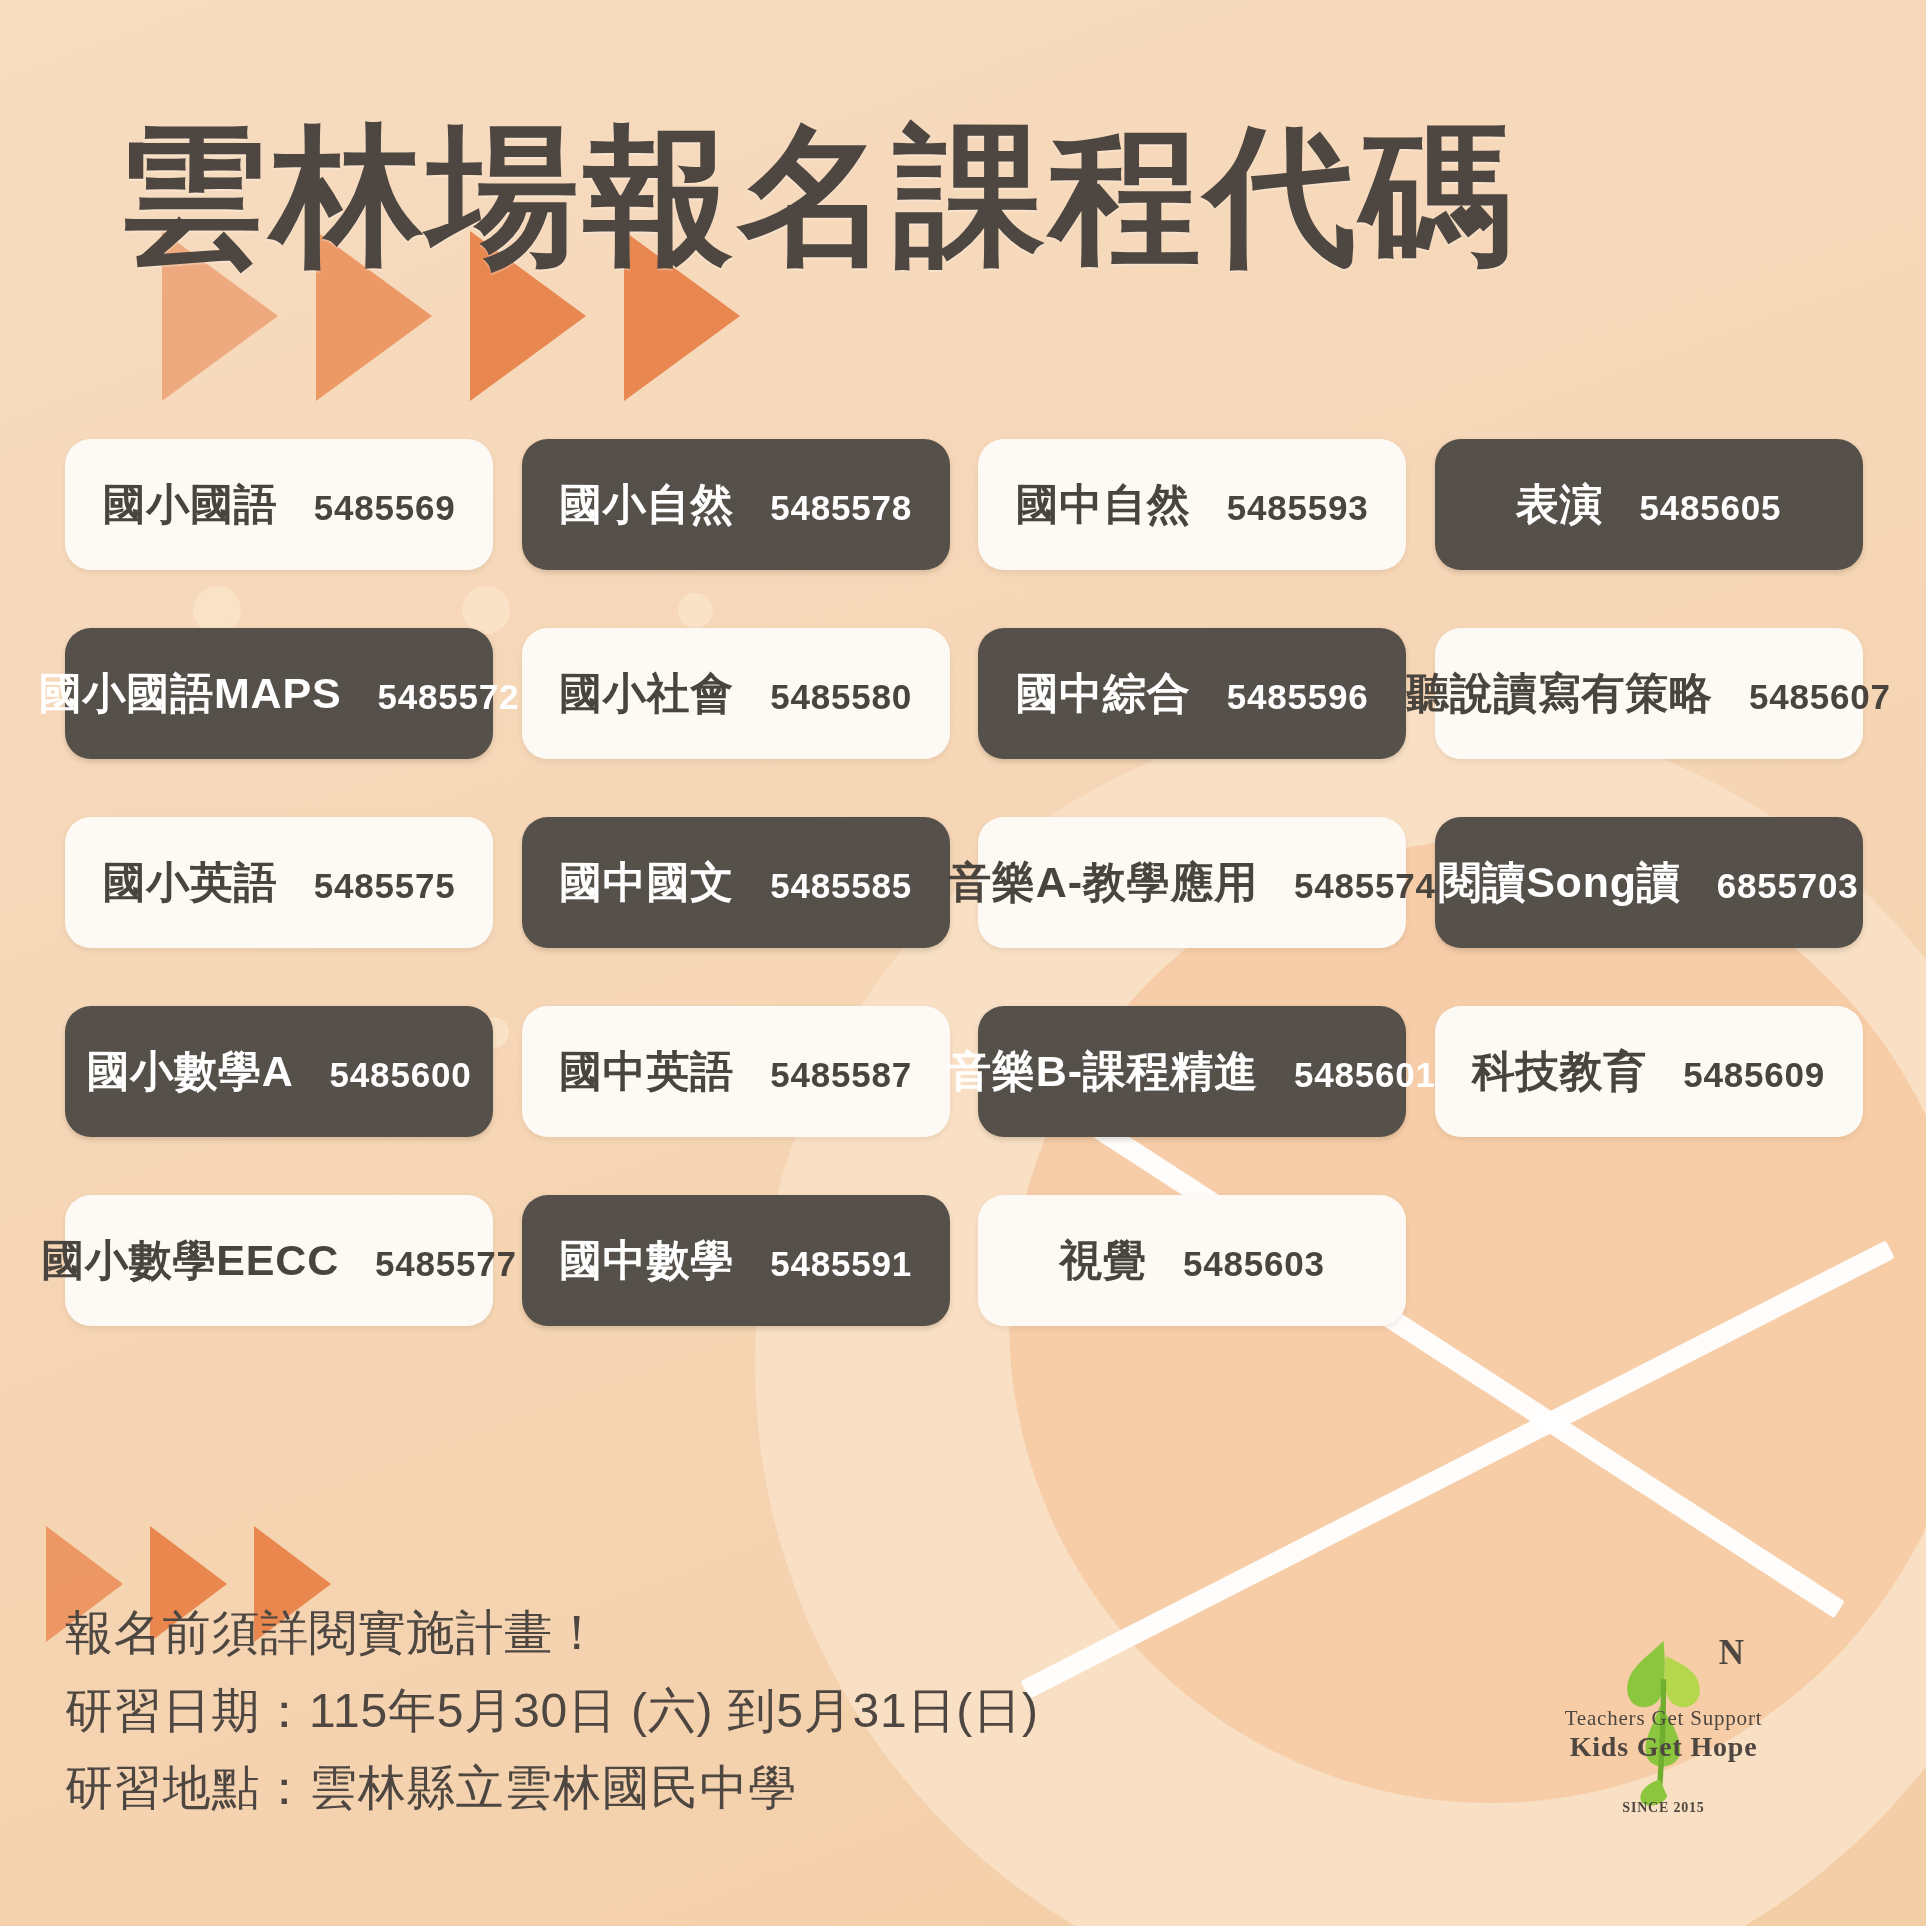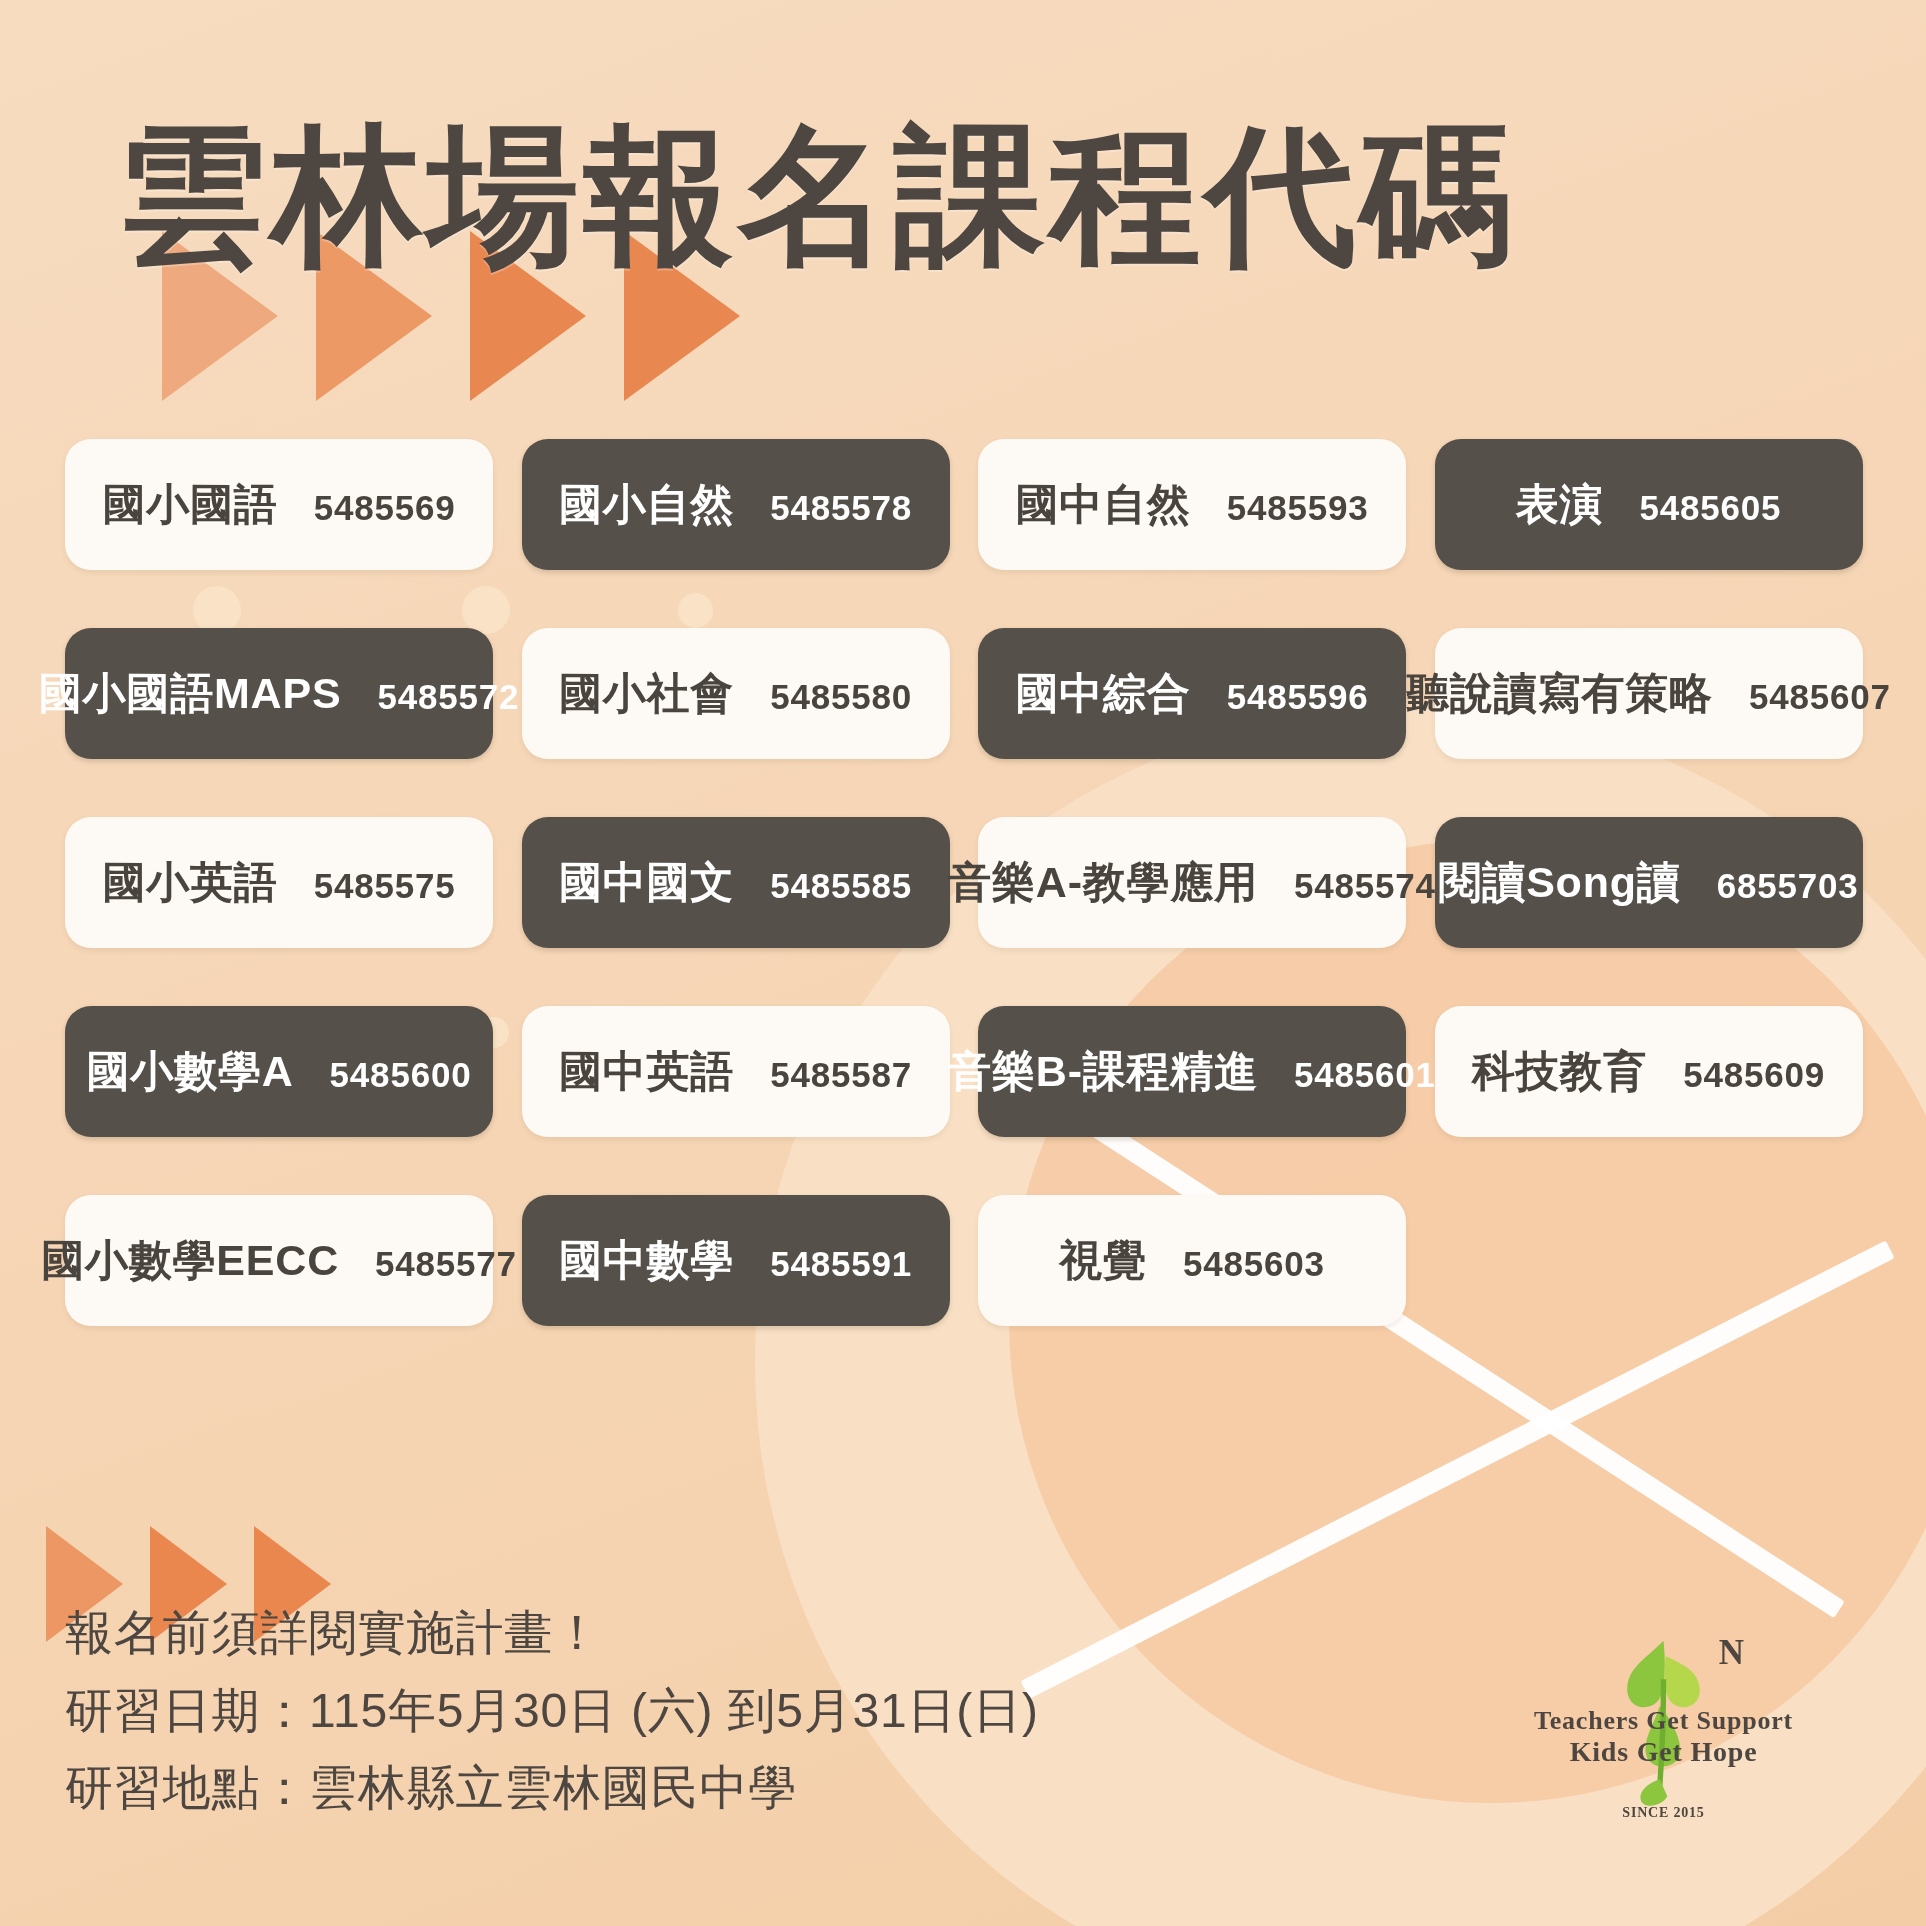--- a/index.html
+++ b/index.html
@@ -164,22 +164,22 @@
   }
   .logo-text {
     position: absolute;
     left: 0; top: 73px;
     width: 293px;
     text-align: center;
     color: #4e4741;
   }
   .logo-line1 {
     font-family: "Liberation Serif", serif;
-    font-size: 26px;
-    font-weight: bold;
+    font-size: 21px;
+    font-weight: normal;
     letter-spacing: 0.8px;
   }
   .logo-line2 {
     font-family: "Liberation Serif", serif;
     font-size: 28px;
     font-weight: bold;
     letter-spacing: 0.8px;
   }
   .logo-since {
     font-family: "Liberation Serif", serif;

